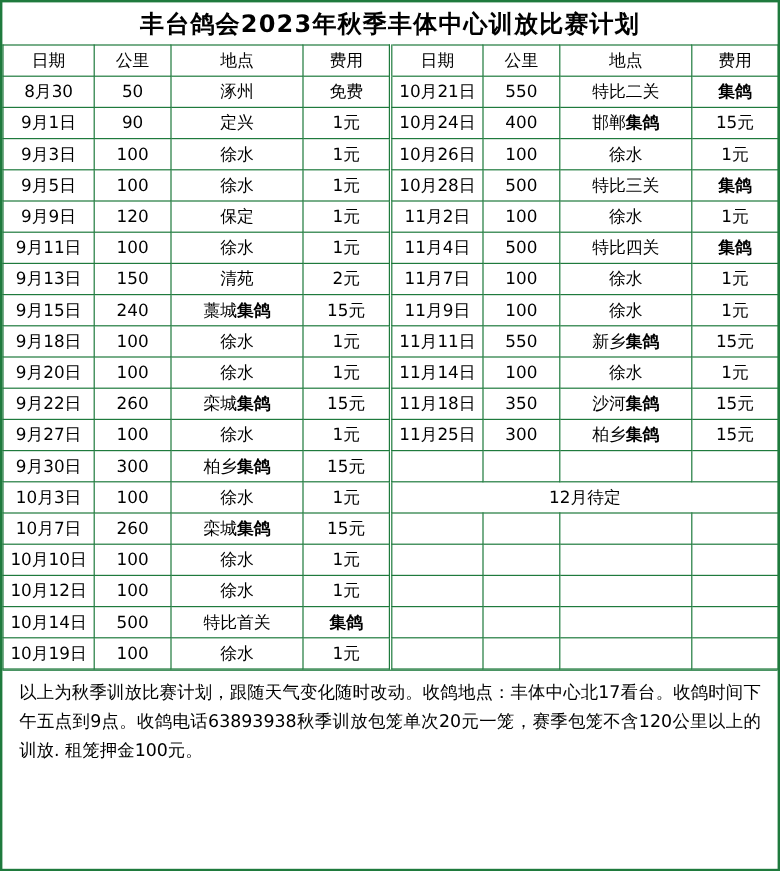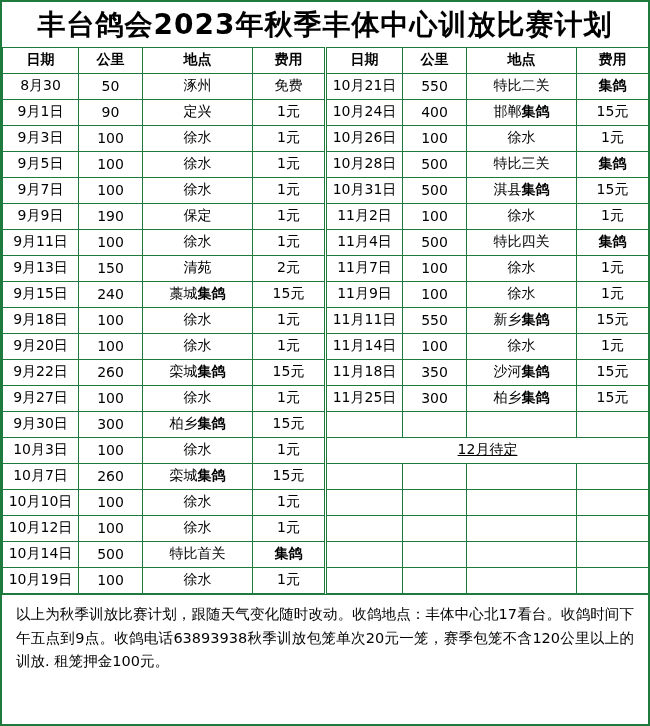--- a/index.html
+++ b/index.html
@@ -17,21 +17,21 @@
   .page {
     width: 650px;
     height: 726px;
     box-sizing: border-box;
     position: relative;
     background: #ffffff;
     border: 2px solid #1f7a3d;
   }
   .title {
     text-align: center;
-    font-size: 28px;
+    font-size: 20px;
     font-weight: bold;
     letter-spacing: 1px;
     padding: 6px 0 5px 0;
     line-height: 1.2;
     font-family: "DejaVu Sans", "Liberation Sans", sans-serif;
   }
   table.grid {
     border-collapse: collapse;
     table-layout: fixed;
     width: 646px;
@@ -41,37 +41,36 @@
     height: 25px;
     font-size: 14px;
     text-align: center;
     vertical-align: middle;
     padding: 0 2px;
     font-family: "DejaVu Sans", "Liberation Sans", sans-serif;
     overflow: hidden;
     white-space: nowrap;
   }
   table.grid th {
-    font-weight: bold;
+    font-weight: normal;
     font-size: 14px;
   }
   .bold {
     font-weight: bold;
   }
   .footer {
     border-top: 1px solid #1f7a3d;
     padding: 8px 14px 6px 14px;
     font-size: 14.5px;
     line-height: 1.65;
     text-align: justify;
     font-family: "DejaVu Sans", "Liberation Sans", sans-serif;
   }
   .merge-note {
     font-size: 14px;
-    text-decoration: underline;
   }
   .col-date { width: 76px; }
   .col-km { width: 64px; }
   .col-place { width: 110px; }
   .col-fee { width: 72px; }
   .col-gap { width: 2px; border-top: none; border-bottom: none; }
 </style>
 </head>
 <body>
 
@@ -143,33 +142,22 @@
           <td>100</td>
           <td>徐水</td>
           <td>1元</td>
           <td style="border: none;"></td>
           <td>10月28日</td>
           <td>500</td>
           <td>特比三关</td>
           <td class="bold">集鸽</td>
         </tr>
         <tr>
-          <td>9月7日</td>
-          <td>100</td>
-          <td>徐水</td>
-          <td>1元</td>
-          <td style="border: none;"></td>
-          <td>10月31日</td>
-          <td>500</td>
-          <td>淇县<span class="bold">集鸽</span></td>
-          <td>15元</td>
-        </tr>
-        <tr>
           <td>9月9日</td>
-          <td>190</td>
+          <td>120</td>
           <td>保定</td>
           <td>1元</td>
           <td style="border: none;"></td>
           <td>11月2日</td>
           <td>100</td>
           <td>徐水</td>
           <td>1元</td>
         </tr>
         <tr>
           <td>9月11日</td>

